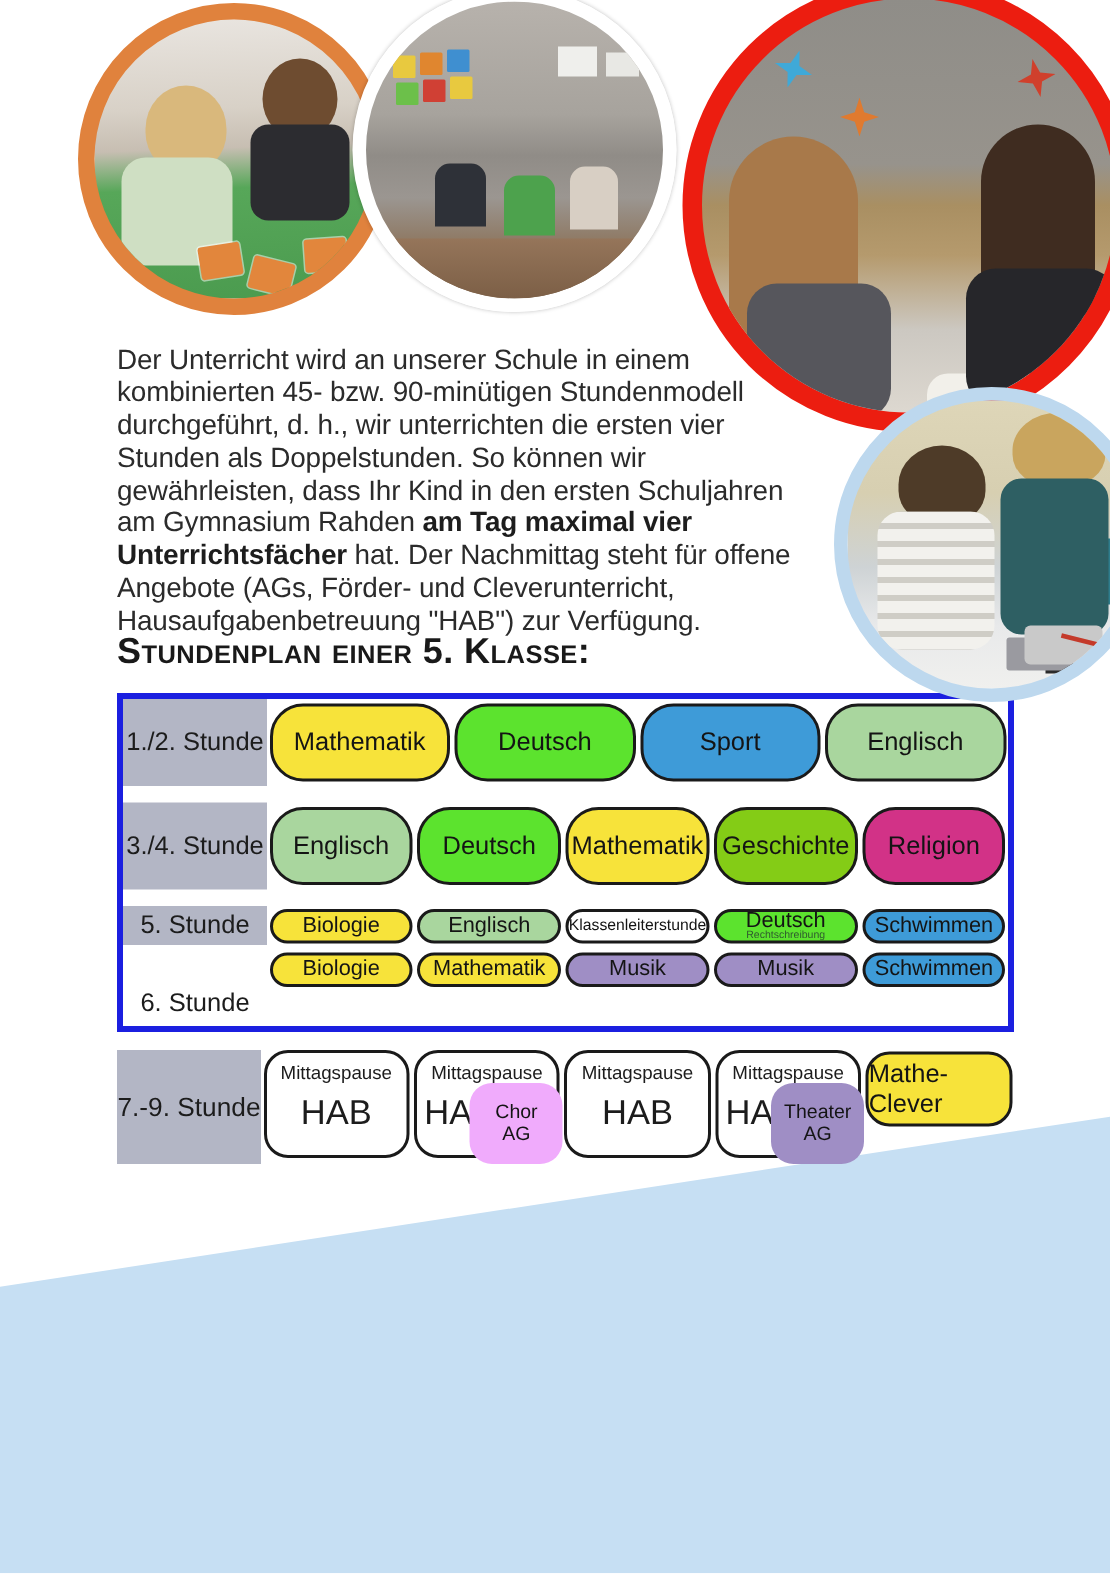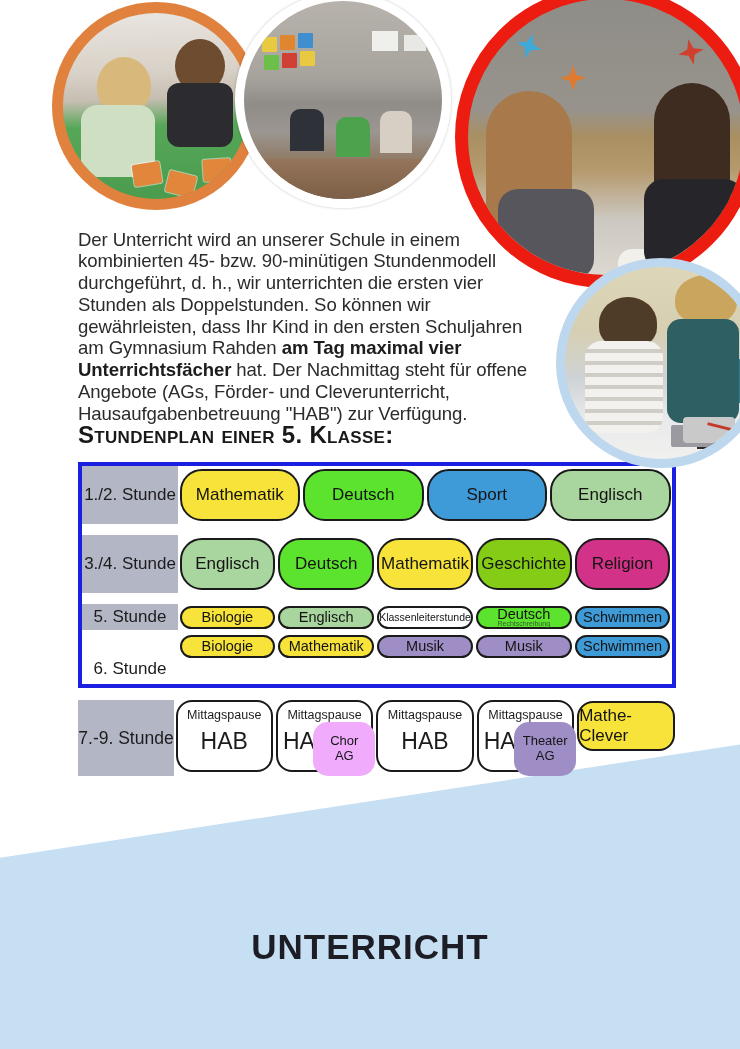--- a/index.html
+++ b/index.html
@@ -285,15 +285,14 @@
           <span>AG</span>
         </div>
       </div>
     </div>
     <div class="a-cell">
       <div class="clever-box" style="background: rgb(247, 227, 58);">Mathe-Clever</div>
     </div>
   </div>
 
   <div class="wedge" style="background: rgb(198, 223, 243);"></div>
-  <div class="footer-title">UNTERRICHT</div>
 
 </div>
 
 </body></html>

